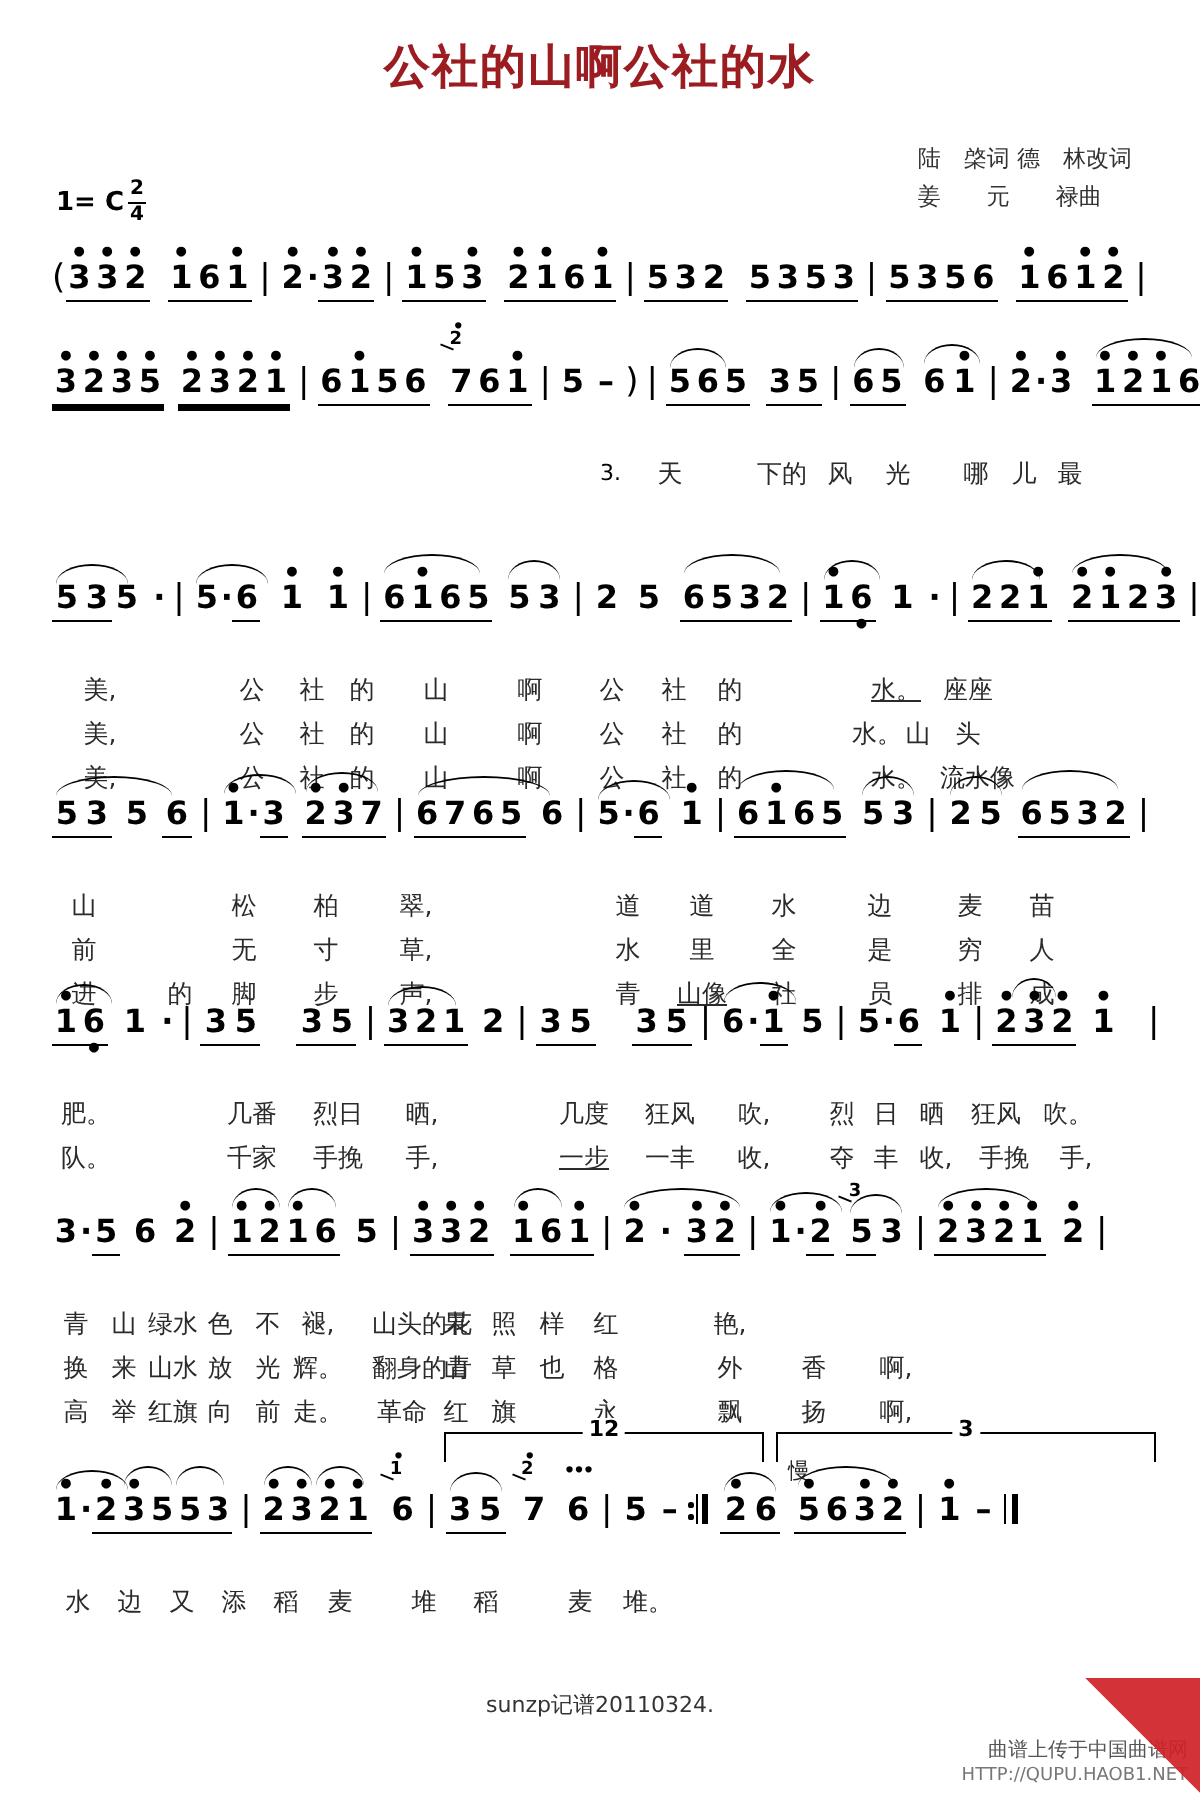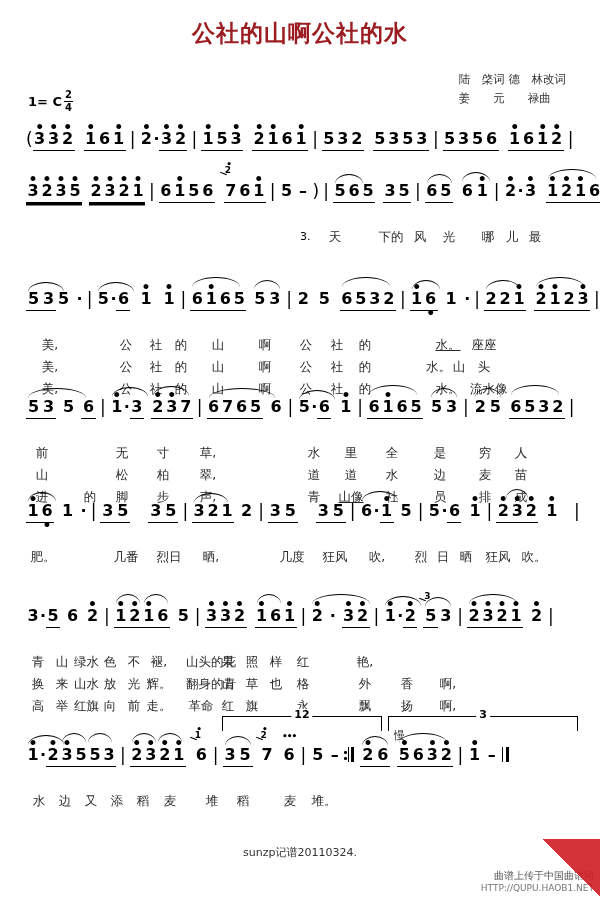--- a/index.html
+++ b/index.html
@@ -519,46 +519,46 @@
     </span>
     <span class="sp" style="width:6px"></span>
     <span style="position:relative;display:inline-block;vertical-align:top">
       <span class="slur" style="left:2px;top:-11px;width:48px"></span>
       <span class="n b1" style="width:14px">6</span><span class="n b1" style="width:14px">5</span><span class="n b1" style="width:14px">3</span><span class="n b1" style="width:14px">2</span>
     </span>
     <span class="bar">|</span>
   </div>
 
   <div class="lyrics">
+    <span class="ly" style="width:32px">山</span>
+    <span class="sp" style="width:46px"></span>
+    <span class="ly" style="width:36px">松</span>
+    <span class="ly" style="width:46px">柏</span>
+    <span class="ly" style="width:44px">翠,</span>
+    <span class="sp" style="width:64px"></span>
+    <span class="ly" style="width:40px">道</span>
+    <span class="ly" style="width:34px">道</span>
+    <span class="ly" style="width:48px">水</span>
+    <span class="ly" style="width:48px">边</span>
+    <span class="ly" style="width:42px">麦</span>
+    <span class="ly" style="width:30px">苗</span>
+  </div>
+  <div class="lyrics">
     <span class="ly" style="width:32px">前</span>
     <span class="sp" style="width:46px"></span>
     <span class="ly" style="width:36px">无</span>
     <span class="ly" style="width:46px">寸</span>
     <span class="ly" style="width:44px">草,</span>
     <span class="sp" style="width:64px"></span>
     <span class="ly" style="width:40px">水</span>
     <span class="ly" style="width:34px">里</span>
     <span class="ly" style="width:48px">全</span>
     <span class="ly" style="width:48px">是</span>
     <span class="ly" style="width:42px">穷</span>
     <span class="ly" style="width:30px">人</span>
-  </div>
-  <div class="lyrics">
-    <span class="ly" style="width:32px">山</span>
-    <span class="sp" style="width:46px"></span>
-    <span class="ly" style="width:36px">松</span>
-    <span class="ly" style="width:46px">柏</span>
-    <span class="ly" style="width:44px">翠,</span>
-    <span class="sp" style="width:64px"></span>
-    <span class="ly" style="width:40px">道</span>
-    <span class="ly" style="width:34px">道</span>
-    <span class="ly" style="width:48px">水</span>
-    <span class="ly" style="width:48px">边</span>
-    <span class="ly" style="width:42px">麦</span>
-    <span class="ly" style="width:30px">苗</span>
   </div>
   <div class="lyrics">
     <span class="ly" style="width:32px">进</span>
     <span class="sp" style="width:18px"></span>
     <span class="ly" style="width:28px">的</span>
     <span class="ly" style="width:36px">脚</span>
     <span class="ly" style="width:46px">步</span>
     <span class="ly" style="width:44px">声,</span>
     <span class="sp" style="width:64px"></span>
     <span class="ly" style="width:40px">青</span>
@@ -628,20 +628,37 @@
     <span class="sp" style="width:38px"></span>
     <span class="ly" style="width:44px">几度</span>
     <span class="ly" style="width:42px">狂风</span>
     <span class="ly" style="width:42px">吹,</span>
     <span class="sp" style="width:12px"></span>
     <span class="ly" style="width:22px">烈</span>
     <span class="ly" style="width:22px">日</span>
     <span class="ly" style="width:24px">晒</span>
     <span class="ly" style="width:40px">狂风</span>
     <span class="ly" style="width:32px">吹。</span>
+  </div>
+  <div class="lyrics">
+    <span class="ly" style="width:34px">队。</span>
+    <span class="sp" style="width:44px"></span>
+    <span class="ly" style="width:44px">千家</span>
+    <span class="ly" style="width:42px">手挽</span>
+    <span class="ly" style="width:42px">手,</span>
+    <span class="sp" style="width:38px"></span>
+    <span class="ly u" style="width:44px">一步</span>
+    <span class="ly" style="width:42px">一丰</span>
+    <span class="ly" style="width:42px">收,</span>
+    <span class="sp" style="width:12px"></span>
+    <span class="ly" style="width:22px">夺</span>
+    <span class="ly" style="width:22px">丰</span>
+    <span class="ly" style="width:28px">收,</span>
+    <span class="ly" style="width:40px">手挽</span>
+    <span class="ly" style="width:32px">手,</span>
   </div>
 </div>
 
 <div class="system" style="top:605px">
   <div class="staffline">
     <span class="n" style="width:14px">3</span>
     <span class="dot">·</span>
     <span class="n b1" style="width:14px">5</span>
     <span class="sp" style="width:5px"></span>
     <span class="n" style="width:15px">6</span>

